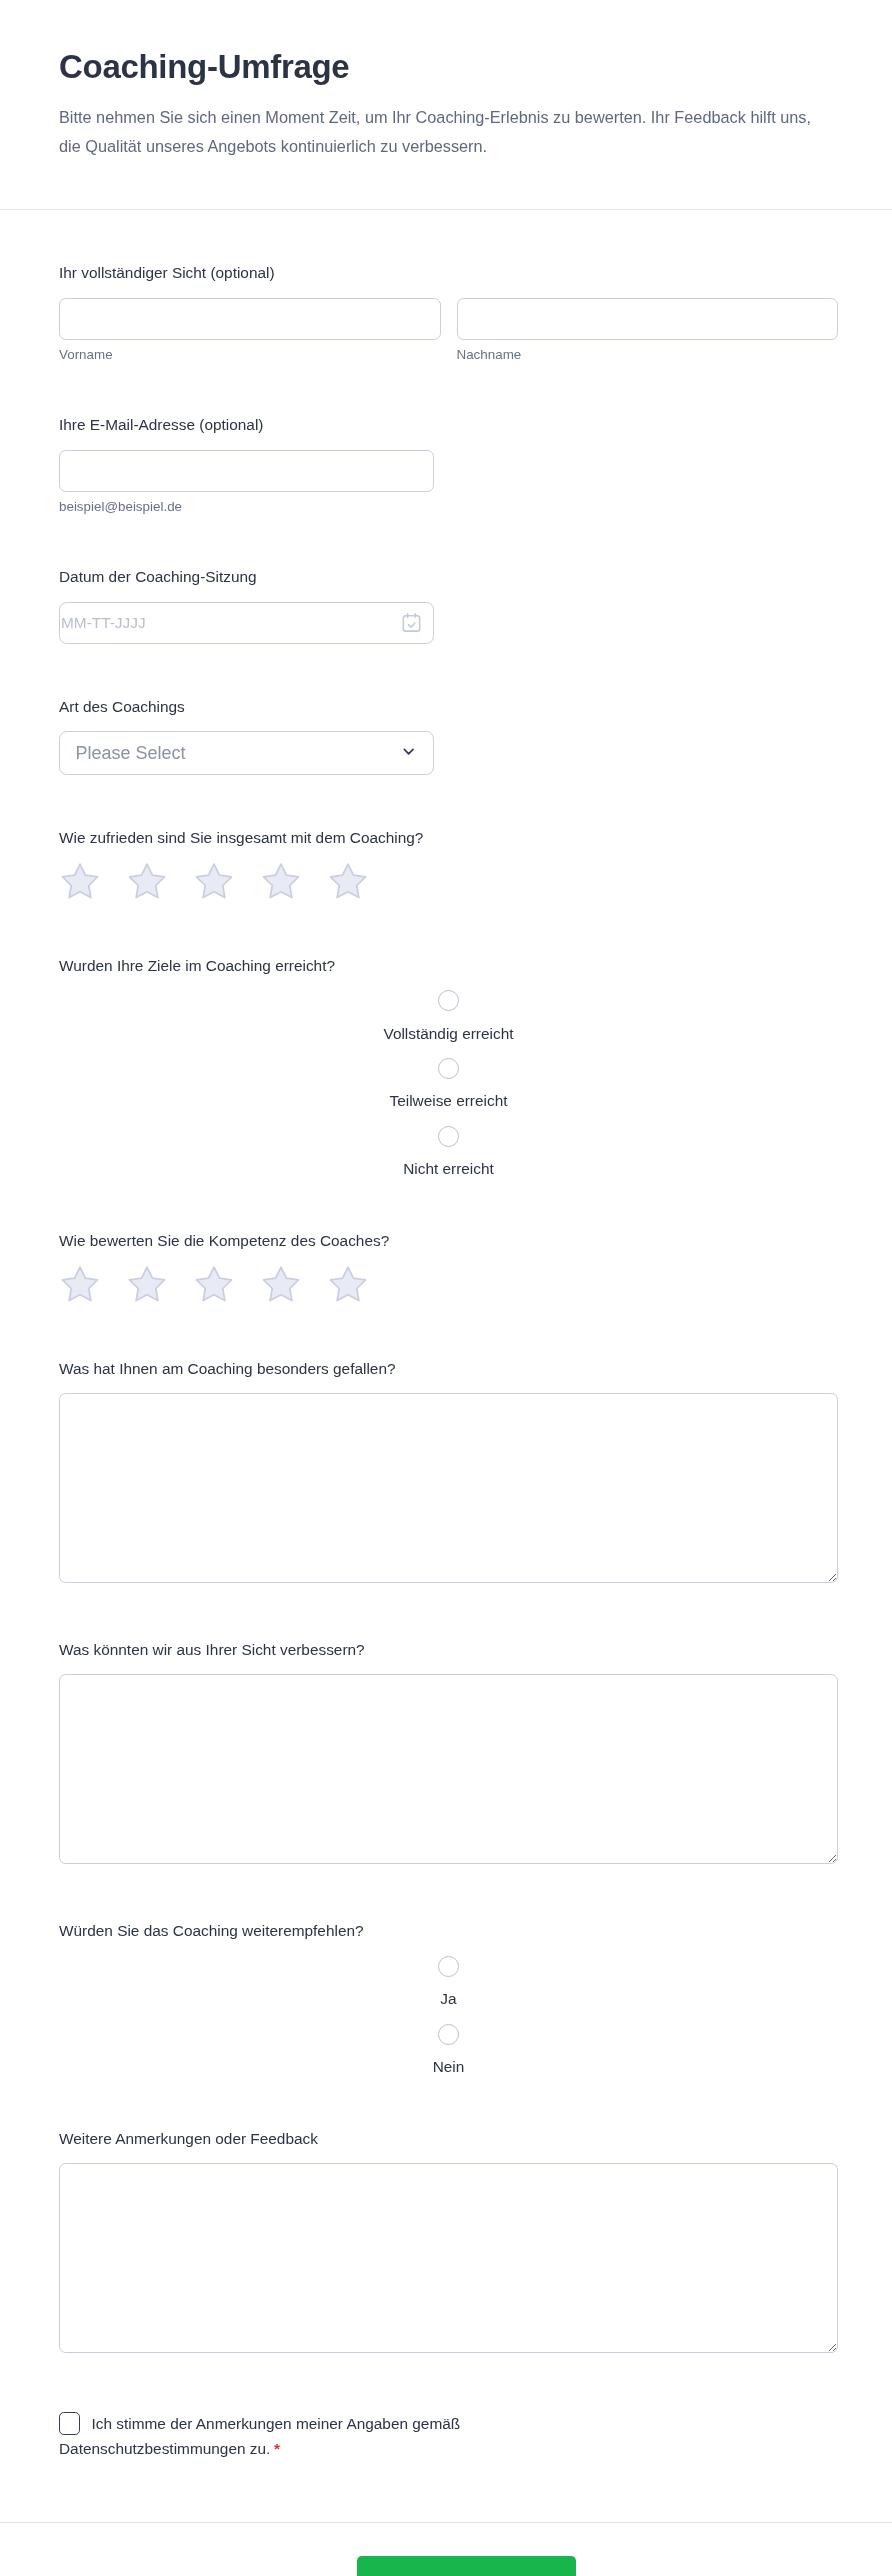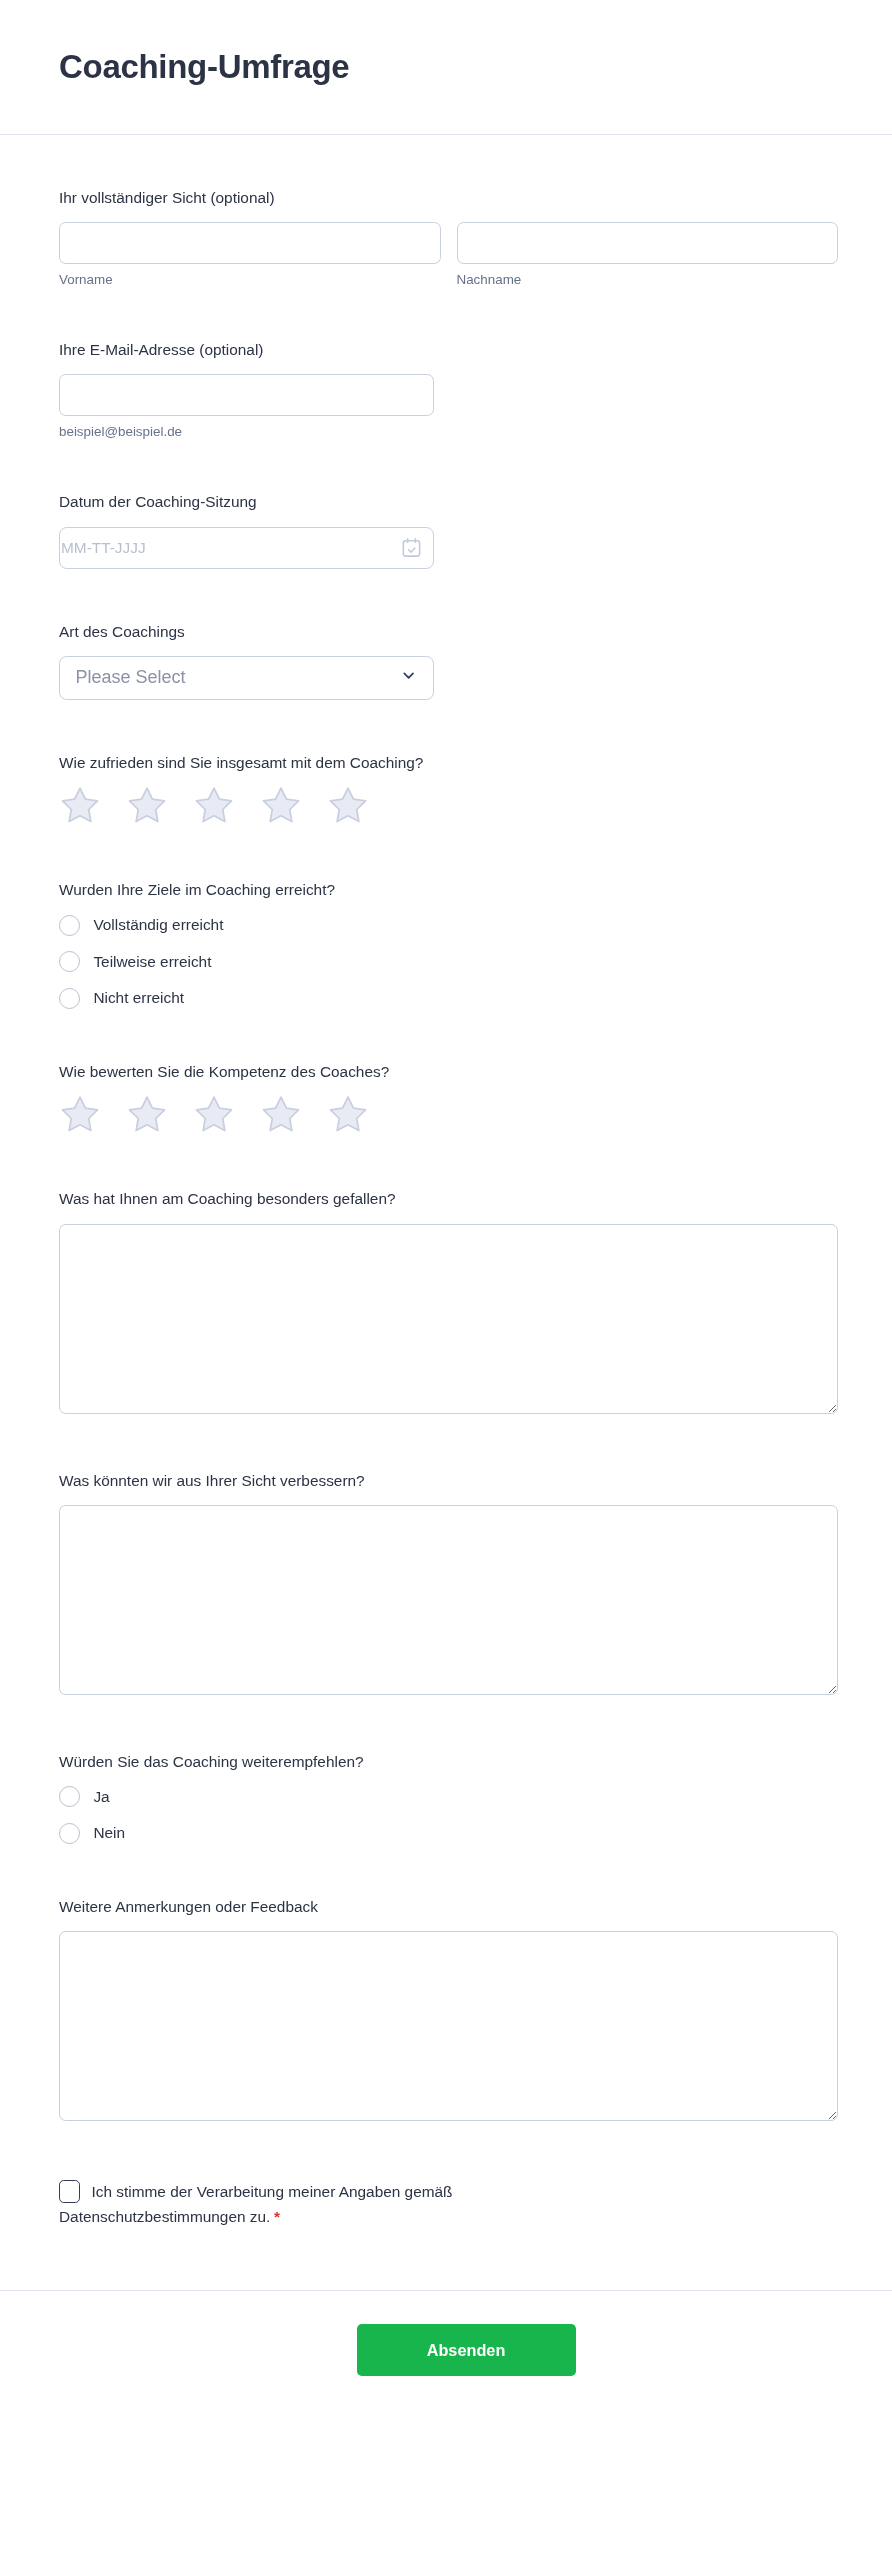--- a/index.html
+++ b/index.html
@@ -81,20 +81,21 @@
   }
   .select-value { font-size: 18px; color: #8a92a6; }
   .stars { display: flex; gap: 25px; margin-top: -1.9px; }
   .star { width: 42px; height: 42px; cursor: pointer; display: block; }
   .star svg { width: 42px; height: 42px; display: block; }
   .radio-row {
     display: flex;
     align-items: center;
     gap: 13.4px;
     margin-top: 15.4px;
+    flex-direction: column;
   }
   .radio-circle {
     width: 21px; height: 21px;
     border: 1.4px solid #b9c0cf;
     border-radius: 50%;
     background: #fff;
     flex: 0 0 auto;
     cursor: pointer;
   }
   .radio-label { font-size: 15.4px; color: var(--label, #2c3345); }
@@ -142,20 +143,21 @@
     cursor: pointer;
   }
 </style>
 </head>
 <body>
 
 <div class="page">
 
   <header class="header">
     <h1 class="page-title">Coaching-Umfrage</h1>
+    <p class="page-desc">Bitte nehmen Sie sich einen Moment Zeit, um Ihr Coaching-Erlebnis zu bewerten. Ihr Feedback hilft uns, die Qualität unseres Angebots kontinuierlich zu verbessern.</p>
   </header>
 
   <hr class="divider">
 
   <main class="content">
 
     <section class="question">
       <div class="qlabel">Ihr vollständiger Sicht (optional)</div>
       <div class="cols">
         <div class="col">
@@ -301,21 +303,21 @@
         <span class="radio-label">Nein</span>
       </div>
     </section>
 
     <section class="question">
       <div class="qlabel">Weitere Anmerkungen oder Feedback</div>
       <textarea class="textarea" style=""></textarea>
     </section>
 
     <section class="consent">
-      <span class="checkbox"></span><span>Ich stimme der Verarbeitung meiner Angaben gemäß Datenschutzbestimmungen zu.</span><span class="required-mark">*</span>
+      <span class="checkbox"></span><span>Ich stimme der Anmerkungen meiner Angaben gemäß Datenschutzbestimmungen zu.</span><span class="required-mark">*</span>
     </section>
 
   </main>
 
   <hr class="divider bottom">
 
   <div class="submit-row">
     <button class="submit-btn">Absenden</button>
   </div>
 

